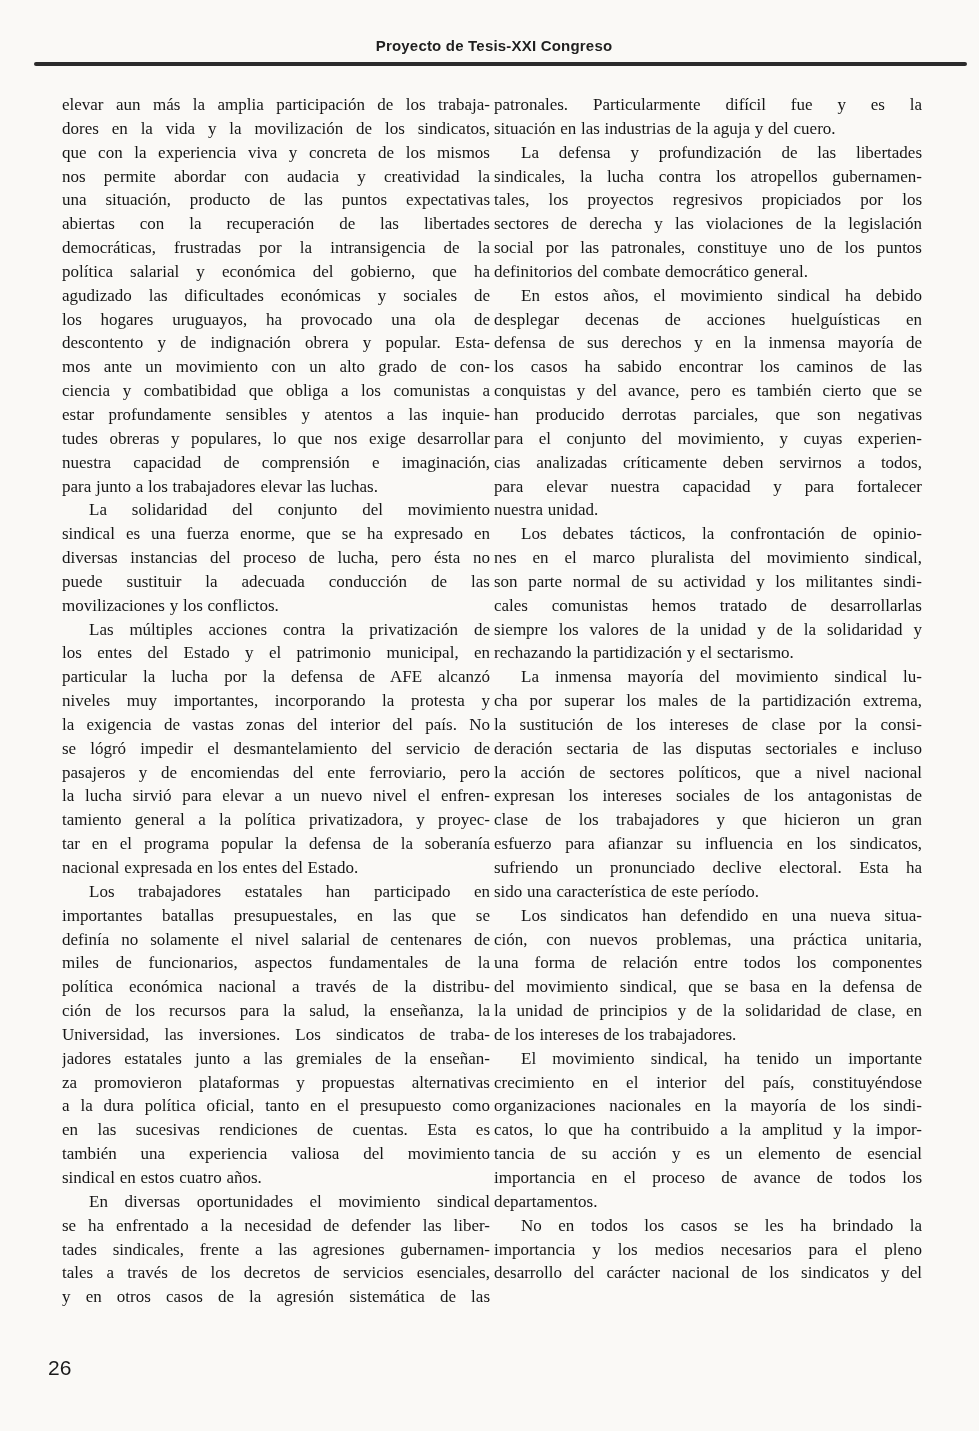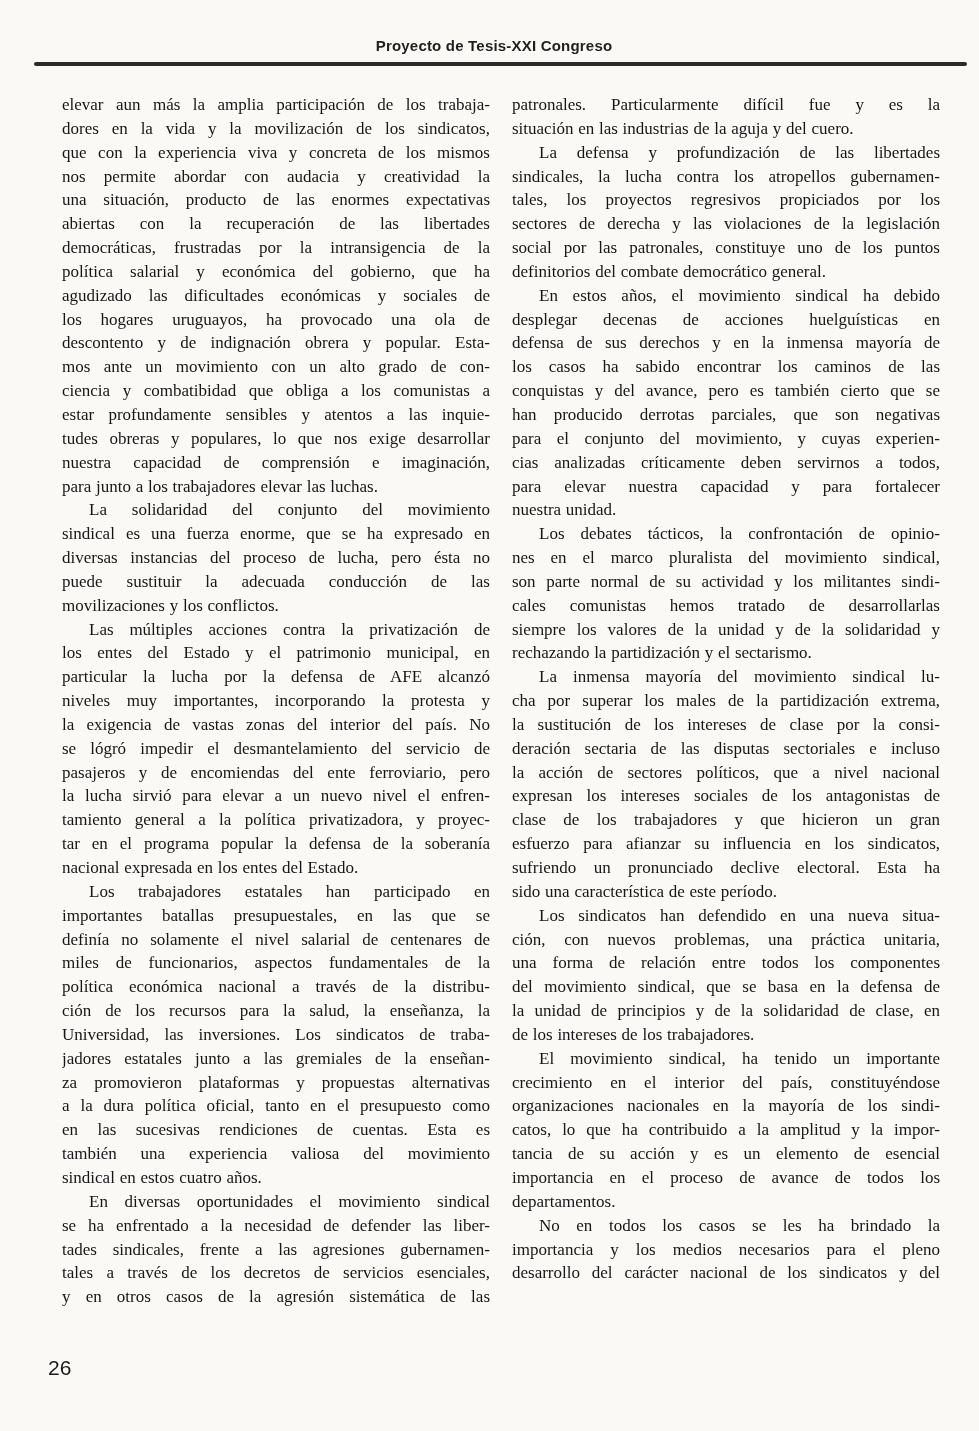--- a/index.html
+++ b/index.html
@@ -34,21 +34,21 @@
     height: 4px;
     background: #2b2b2b;
     border-radius: 2px;
   }
   .columns {
     position: absolute;
     top: 93px;
     left: 62px;
     width: 878px;
     display: flex;
-    gap: 22px;
+    gap: 4px;
   }
   .col {
     width: 428px;
     font-size: 17px;
     line-height: 23.85px;
   }
   .line {
     height: 23.85px;
     overflow: hidden;
     text-align: justify;
@@ -73,21 +73,21 @@
 <div class="page">
   <div class="header-title">Proyecto de Tesis-XXI Congreso</div>
   <div class="header-rule"></div>
 
   <div class="columns">
     <div class="col">
         <div class="line">elevar aun más la amplia participación de los trabaja-</div>
         <div class="line">dores en la vida y la movilización de los sindicatos,</div>
         <div class="line">que con la experiencia viva y concreta de los mismos</div>
         <div class="line">nos permite abordar con audacia y creatividad la</div>
-        <div class="line">una situación, producto de las enormes expectativas</div>
+        <div class="line">una situación, producto de las puntos expectativas</div>
         <div class="line">abiertas con la recuperación de las libertades</div>
         <div class="line">democráticas, frustradas por la intransigencia de la</div>
         <div class="line">política salarial y económica del gobierno, que ha</div>
         <div class="line">agudizado las dificultades económicas y sociales de</div>
         <div class="line">los hogares uruguayos, ha provocado una ola de</div>
         <div class="line">descontento y de indignación obrera y popular. Esta-</div>
         <div class="line">mos ante un movimiento con un alto grado de con-</div>
         <div class="line">ciencia y combatibidad que obliga a los comunistas a</div>
         <div class="line">estar profundamente sensibles y atentos a las inquie-</div>
         <div class="line">tudes obreras y populares, lo que nos exige desarrollar</div>

